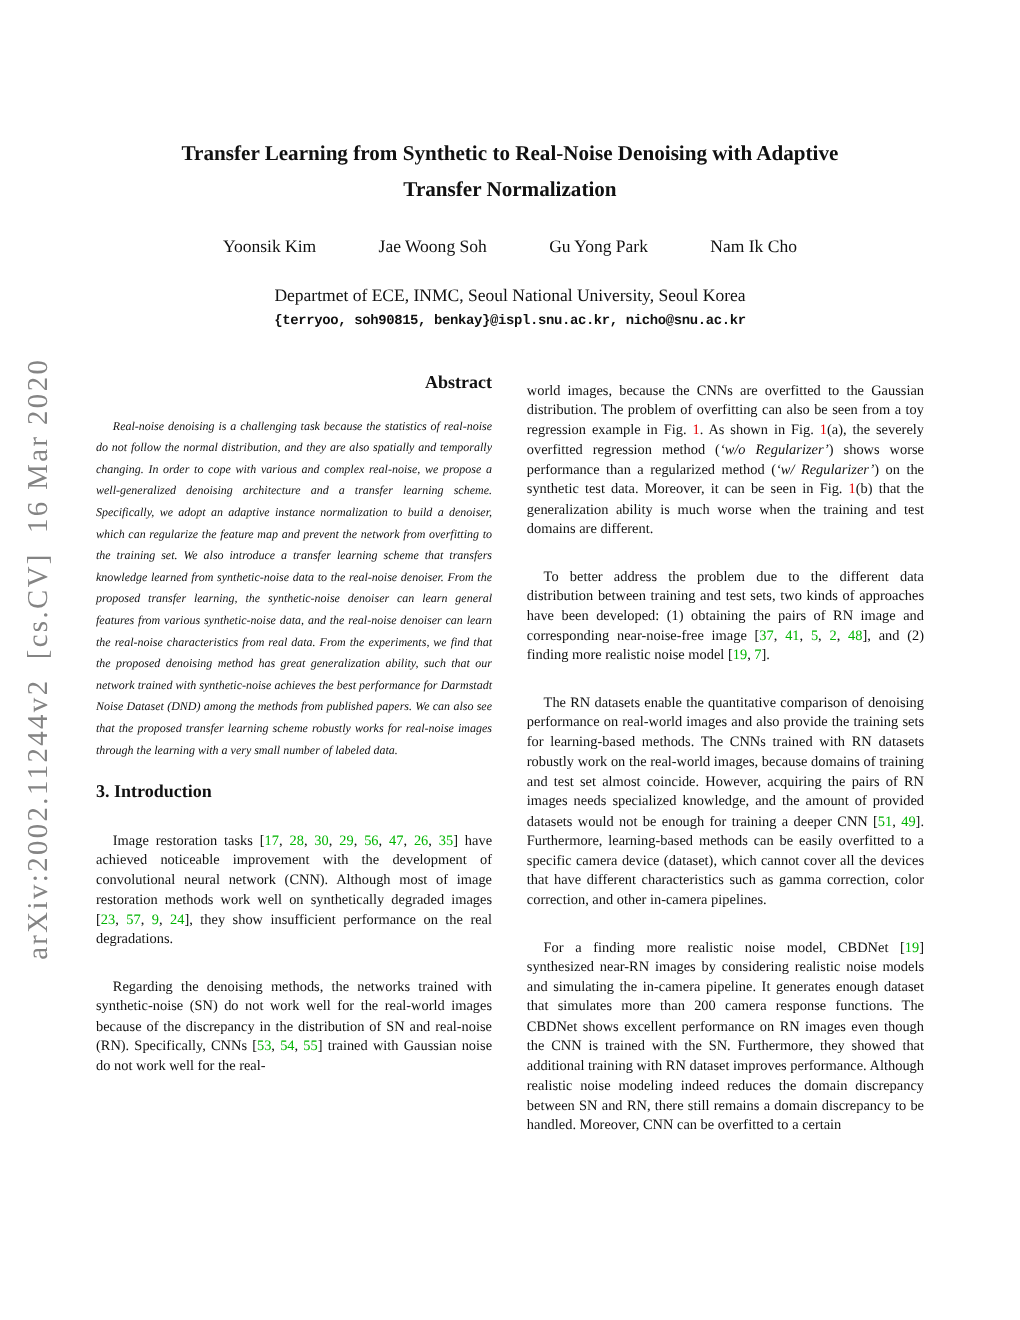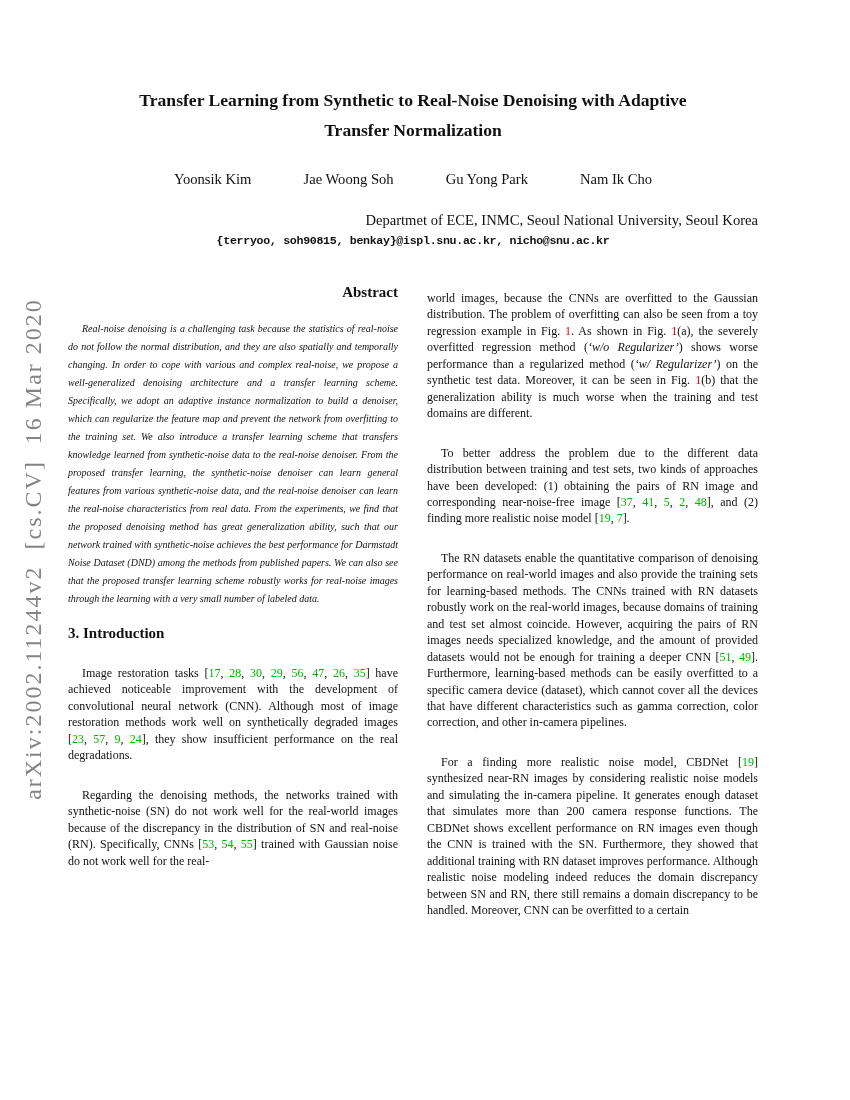--- a/index.html
+++ b/index.html
@@ -15,40 +15,40 @@
     position: absolute;
     left: 33px; top: 549px;
     transform: translate(-50%, -50%) rotate(-90deg);
     white-space: pre;
     font-size: 24px;
     letter-spacing: 2px;
     color: var(--banner, #848484);
   }
   .content {
     position: absolute;
-    left: 68px; top: 0;
+    left: 80px; top: 0;
     width: 690px;
-    padding-top: 85px;
+    padding-top: 112px;
   }
   h1.title {
     font-size: 17.6px;
     line-height: 30px;
     font-weight: bold;
     text-align: center;
     margin: 0 0 26px 0;
   }
   .authors {
     display: flex;
     justify-content: center;
     gap: 52px;
     font-size: 14.6px;
     margin-bottom: 24px;
   }
   .affiliation {
-    text-align: right;
+    text-align: center;
     font-size: 14.6px;
     margin-bottom: 5px;
   }
   .emails {
     text-align: center;
     font-family: "Liberation Mono", "DejaVu Sans Mono", monospace;
     font-size: 11.6px;
     letter-spacing: -0.3px;
     font-weight: bold;
   }

